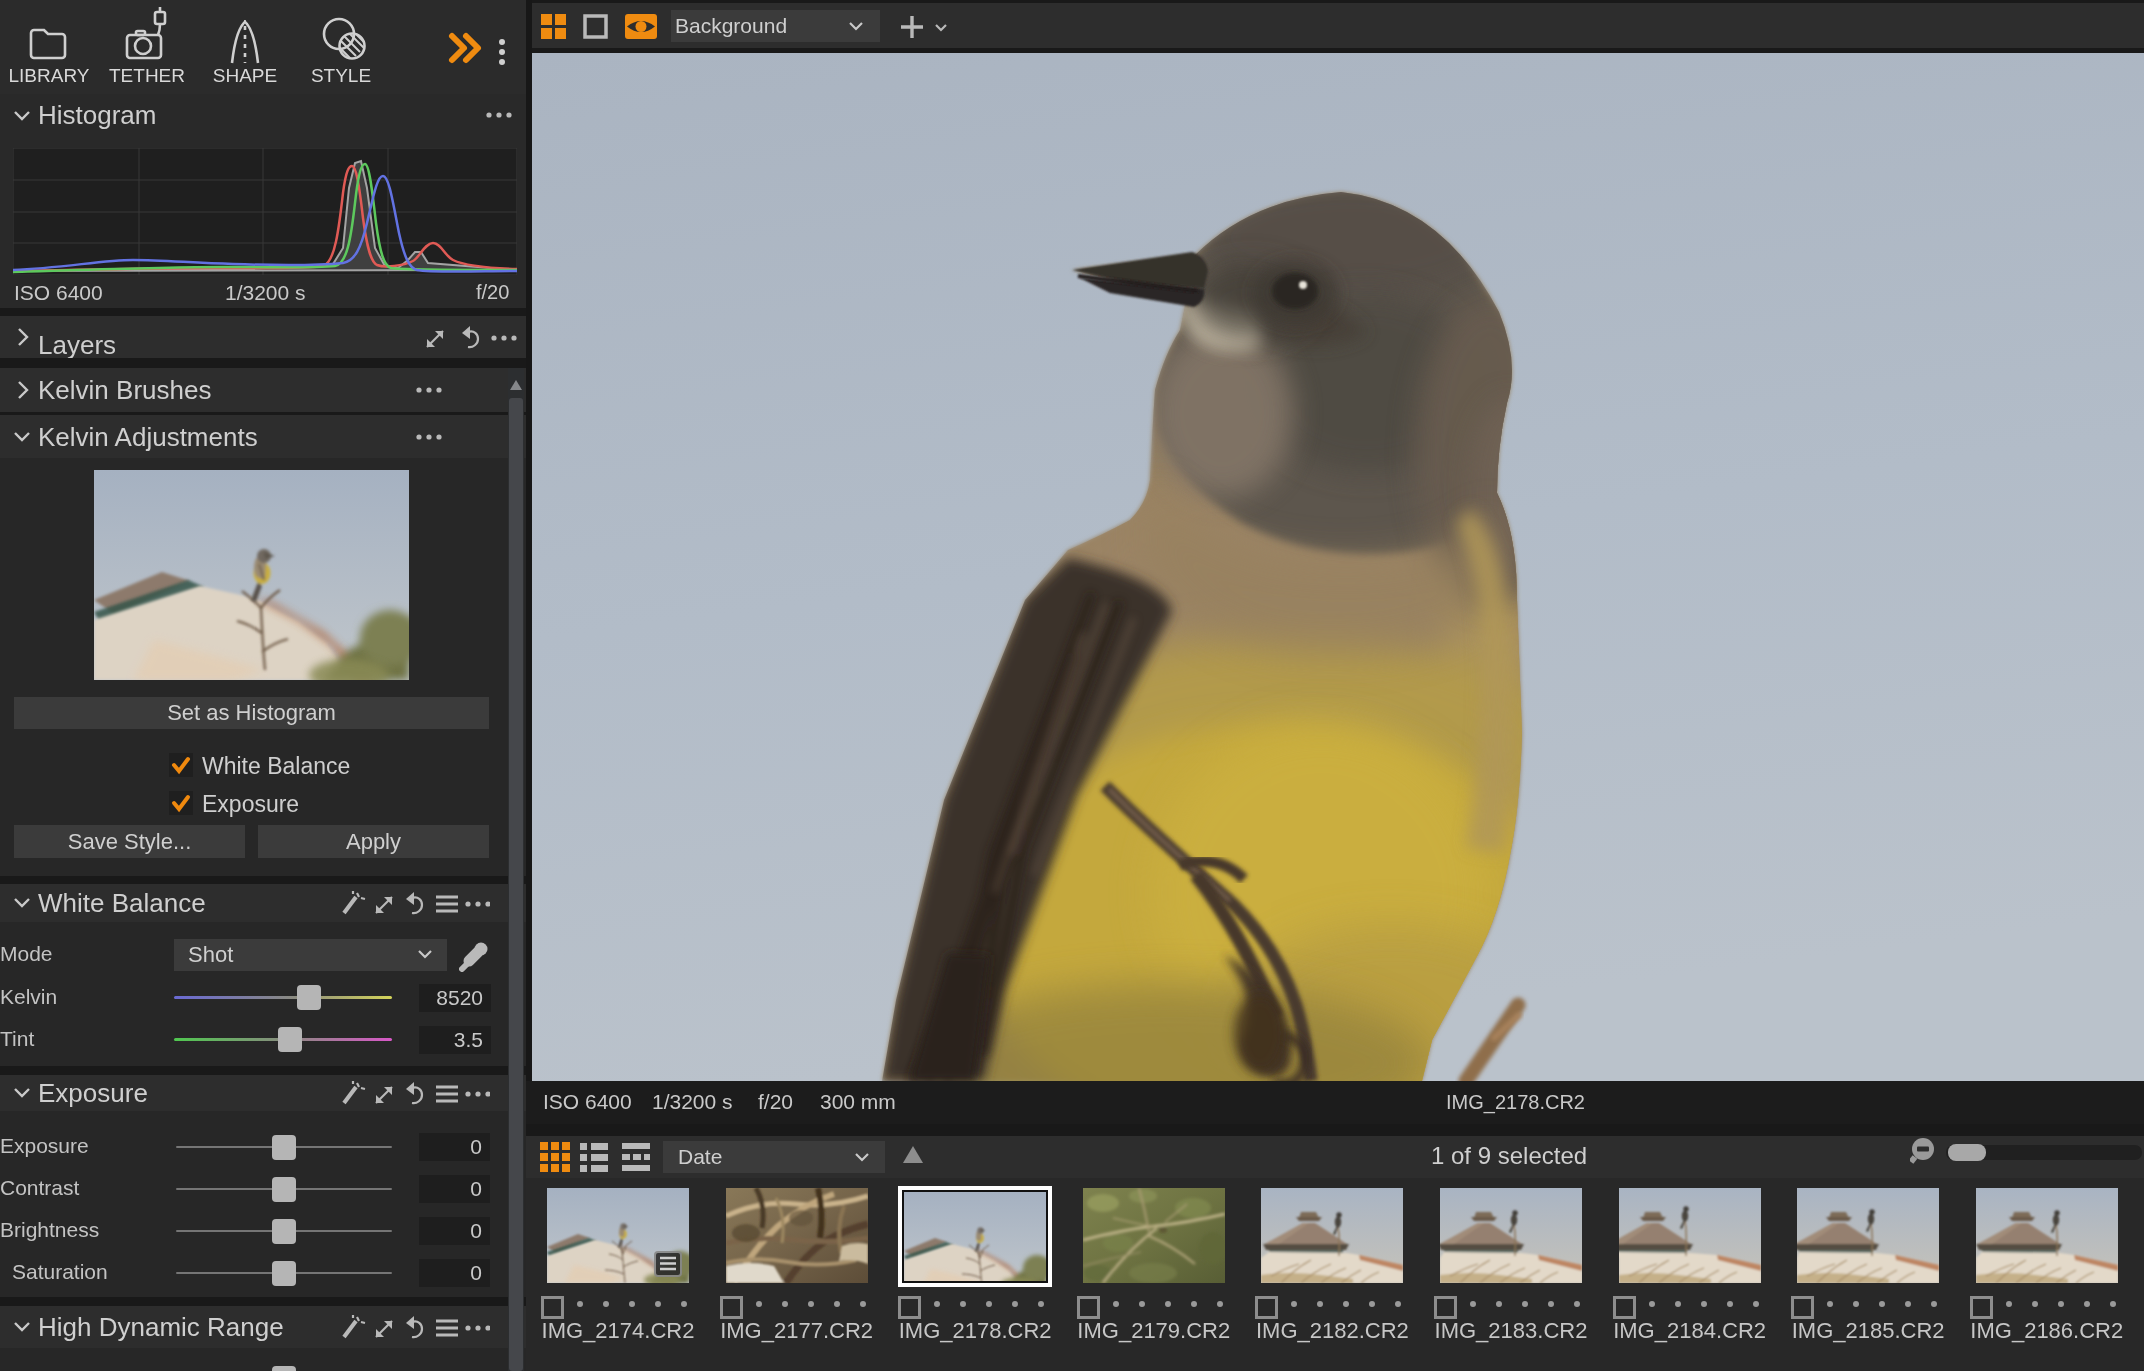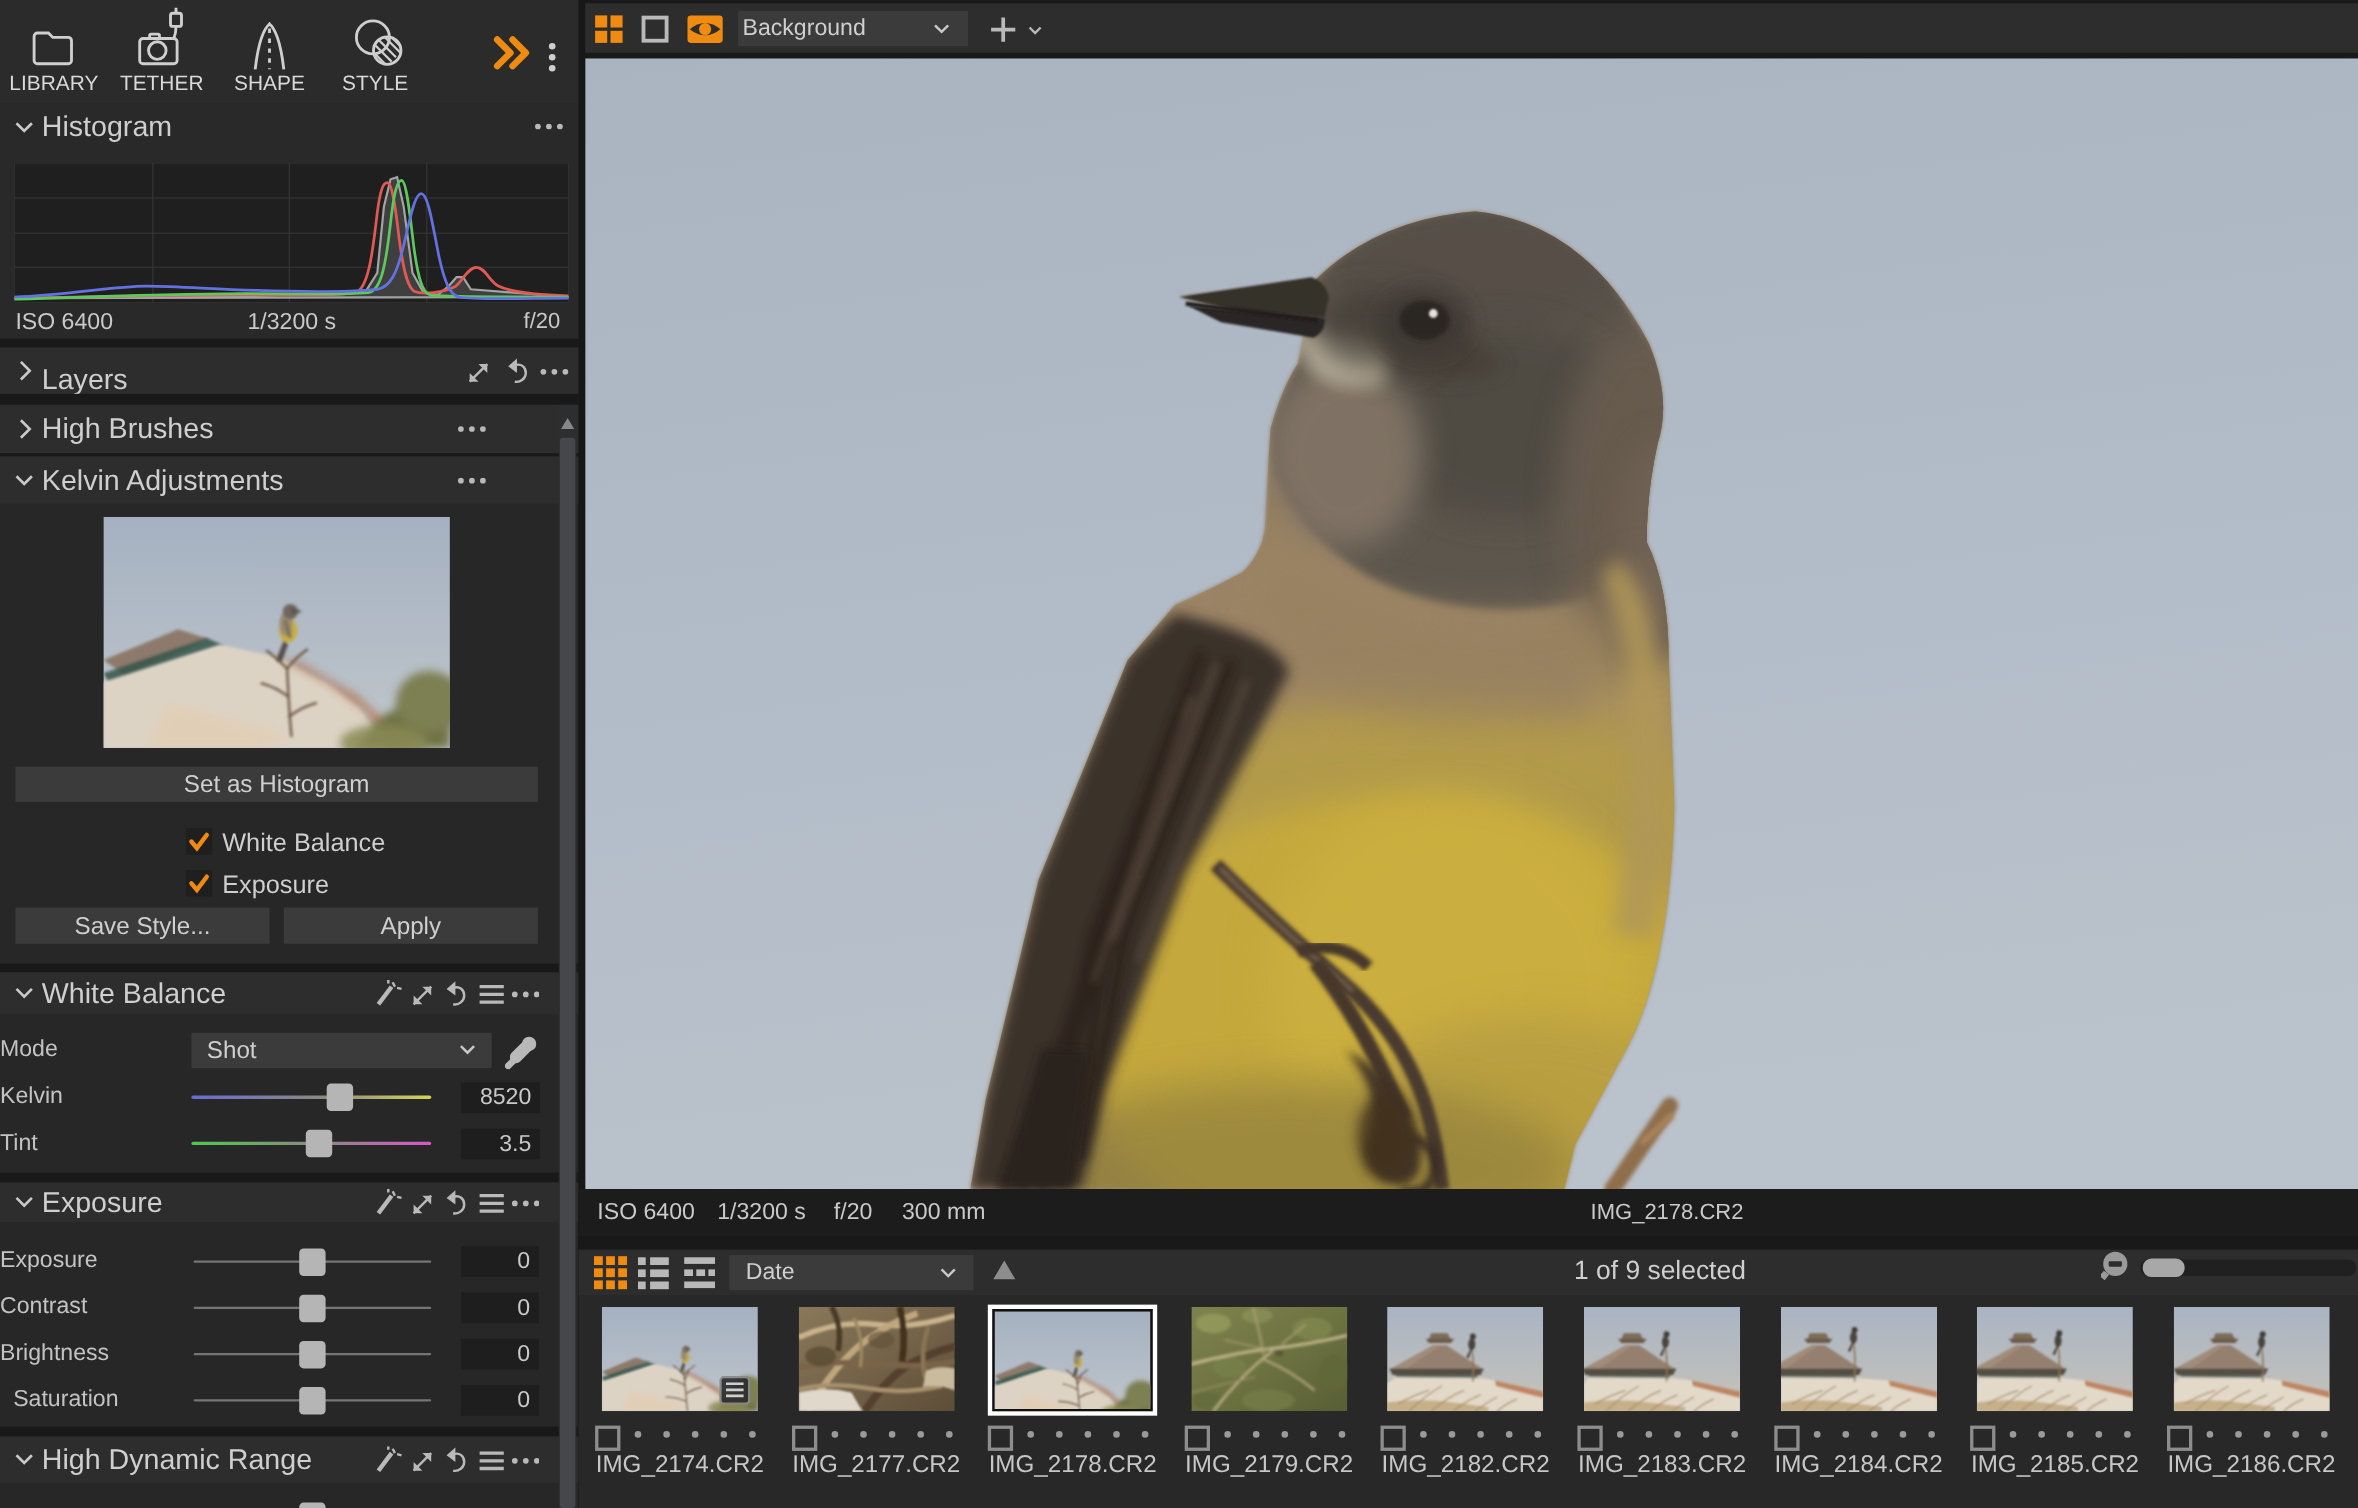--- a/index.html
+++ b/index.html
@@ -119,21 +119,21 @@
         <circle cx="80" cy="14" r="2.6"></circle>
         <circle cx="90" cy="14" r="2.6"></circle>
       </g>
 </svg>
 </div>
 <div class="gap" style="top:358px;height:10px"></div>
 <div class="hdr" style="top:368px;height:44px">
 <svg width="14" height="20" style="position:absolute;left:16px;top:12px" viewBox="0 0 14 20">
       <path d="M3 2 l8 8 l-8 8" stroke="#c9c9c9" stroke-width="2.4" fill="none"></path>
     </svg>
-<span class="t">High Brushes</span>
+<span class="t">Kelvin Brushes</span>
 <svg width="26" height="6" style="position:absolute;left:416px;top:19px">
       <g fill="#b9b9b9">
         <circle cx="3" cy="3" r="2.6"></circle>
         <circle cx="13" cy="3" r="2.6"></circle>
         <circle cx="23" cy="3" r="2.6"></circle>
       </g>
     </svg>
 </div>
 <div class="gap" style="top:412px;height:3px"></div>
 <div class="hdr" style="top:415px;height:43px">

